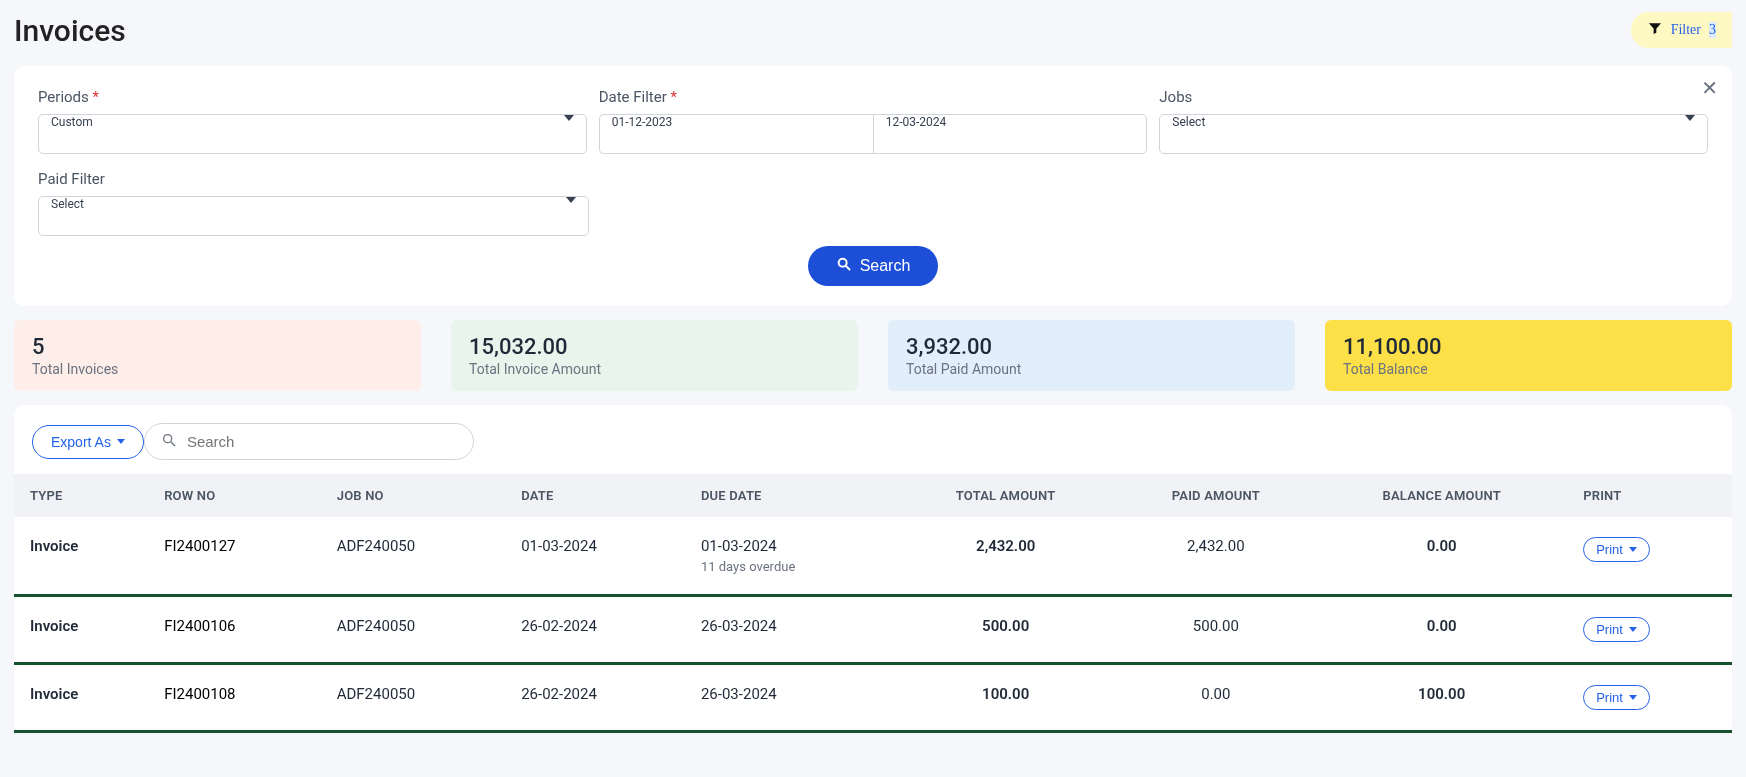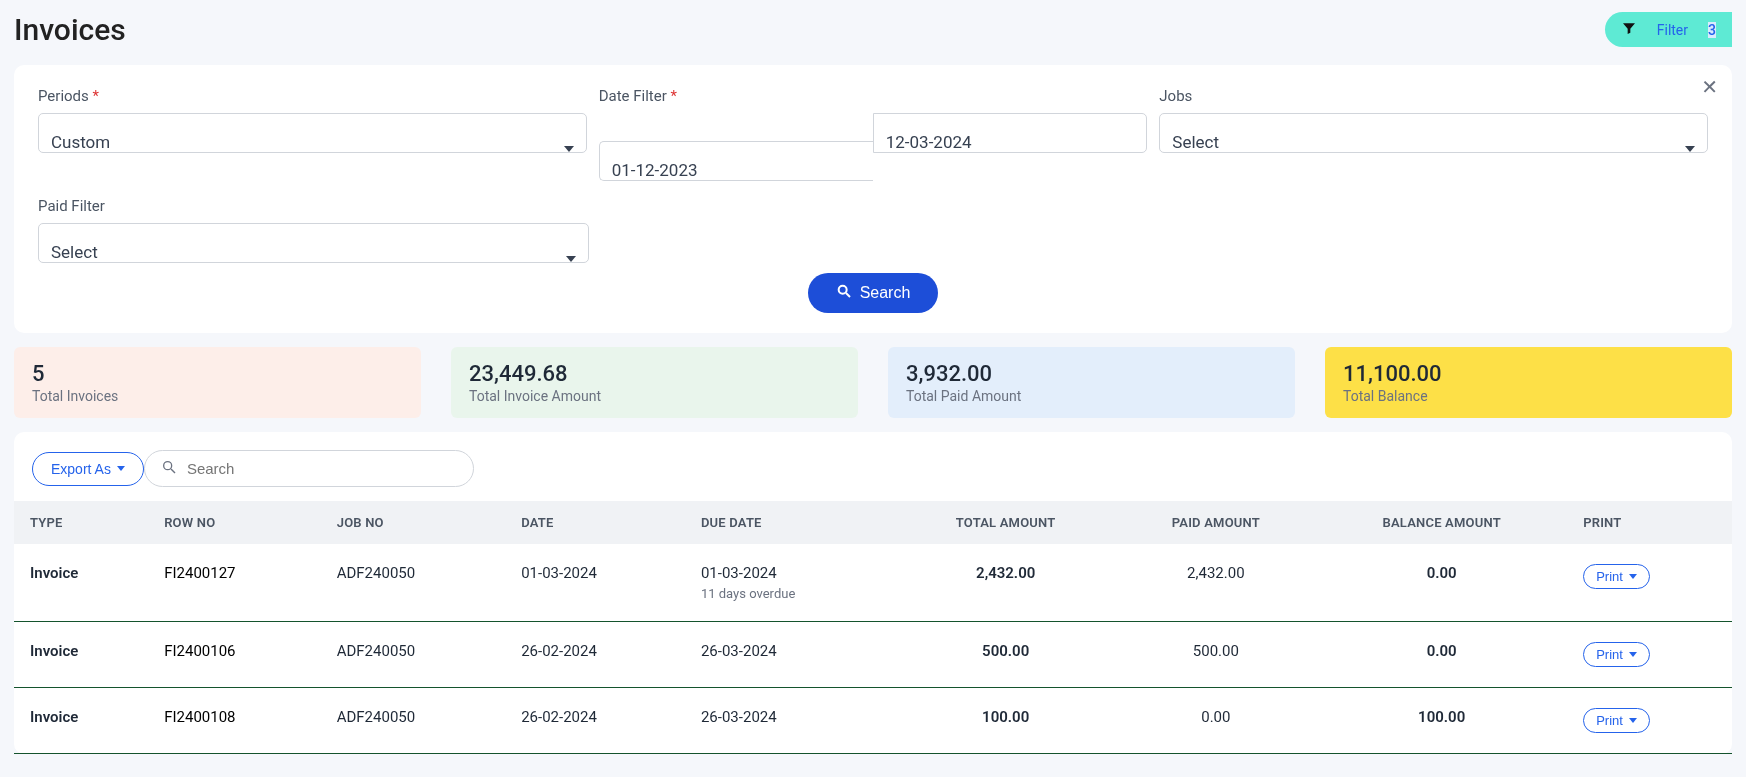--- a/index.html
+++ b/index.html
@@ -17,26 +17,27 @@
     margin-bottom: 18px;
   }
   .page-title {
     font-size: 30px;
     font-weight: 500;
     color: #222;
   }
   .filter-chip {
     display: flex;
     align-items: center;
-    gap: 20px;
-    background: #5eead4;
+    gap: 8px;
+    background: #fef9c3;
     border-radius: 22px 0 0 22px;
     padding: 8px 16px;
     cursor: pointer;
     color: #2563eb;
+    font-family: Liberation Serif, serif;
   }
   .filter-chip .icon { color: #111; }
   .filter-chip .count {
     background: #dbeafe;
     color: #2563eb;
     font-weight: 500;
   }
   .filters-card {
     background: #fff;
     border-radius: 10px;
@@ -62,35 +63,35 @@
     margin-bottom: 8px;
     display: block;
   }
   .req { color: #d33; }
   .select, .date-input, .text-input {
     width: 100%;
     height: 40px;
     border: 1px solid #d1d5db;
     border-radius: 5px;
     padding: 0 12px;
-    font-size: 17px;
+    font-size: 12px;
     color: #374151;
     background: #fff;
     display: flex;
-    align-items: flex-end;
+    align-items: flex-start;
     justify-content: space-between;
   }
   .caret-down {
     width: 0; height: 0;
     border-left: 5px solid transparent;
     border-right: 5px solid transparent;
     border-top: 6px solid #374151;
   }
   .date-range { display: flex; }
-  .date-range .date-input:first-child { border-radius: 5px 0 0 5px; border-right: none; margin-top: 28px; }
+  .date-range .date-input:first-child { border-radius: 5px 0 0 5px; border-right: none; }
   .date-range .date-input:last-child { border-radius: 0 5px 5px 0; }
   .paid-row { margin-top: 16px; width: 33%; }
   .search-row { display: flex; justify-content: center; margin-top: 10px; }
   .btn-primary {
     background: #1d4ed8;
     color: #fff;
     border: none;
     border-radius: 22px;
     padding: 10px 28px;
     font-size: 16px;
@@ -166,21 +167,21 @@
     background: #f0f2f5;
     color: #4b5563;
     font-weight: 600;
     font-size: 13px;
     text-align: left;
     padding: 14px 16px;
     letter-spacing: 0.2px;
   }
   tbody td {
     padding: 20px 16px;
-    border-bottom: 1px solid #14532d;
+    border-bottom: 3px solid #14532d;
     vertical-align: top;
     font-size: 15px;
     color: #1f2937;
   }
   .num { text-align: center; }
   .bold { font-weight: 600; }
   .link { color: #000000; cursor: pointer; }
   .overdue { font-size: 13px; color: #6b7280; margin-top: 4px; }
   .icon-svg { width: 16px; height: 16px; }
 </style>
@@ -250,21 +251,21 @@
       </button>
     </div>
   </div>
 
   <div class="summary-row">
     <div class="summary-card peach">
       <div class="summary-value">5</div>
       <div class="summary-label">Total Invoices</div>
     </div>
     <div class="summary-card green">
-      <div class="summary-value">23,449.68</div>
+      <div class="summary-value">15,032.00</div>
       <div class="summary-label">Total Invoice Amount</div>
     </div>
     <div class="summary-card blue">
       <div class="summary-value">3,932.00</div>
       <div class="summary-label">Total Paid Amount</div>
     </div>
     <div class="summary-card rose">
       <div class="summary-value">11,100.00</div>
       <div class="summary-label">Total Balance</div>
     </div>

